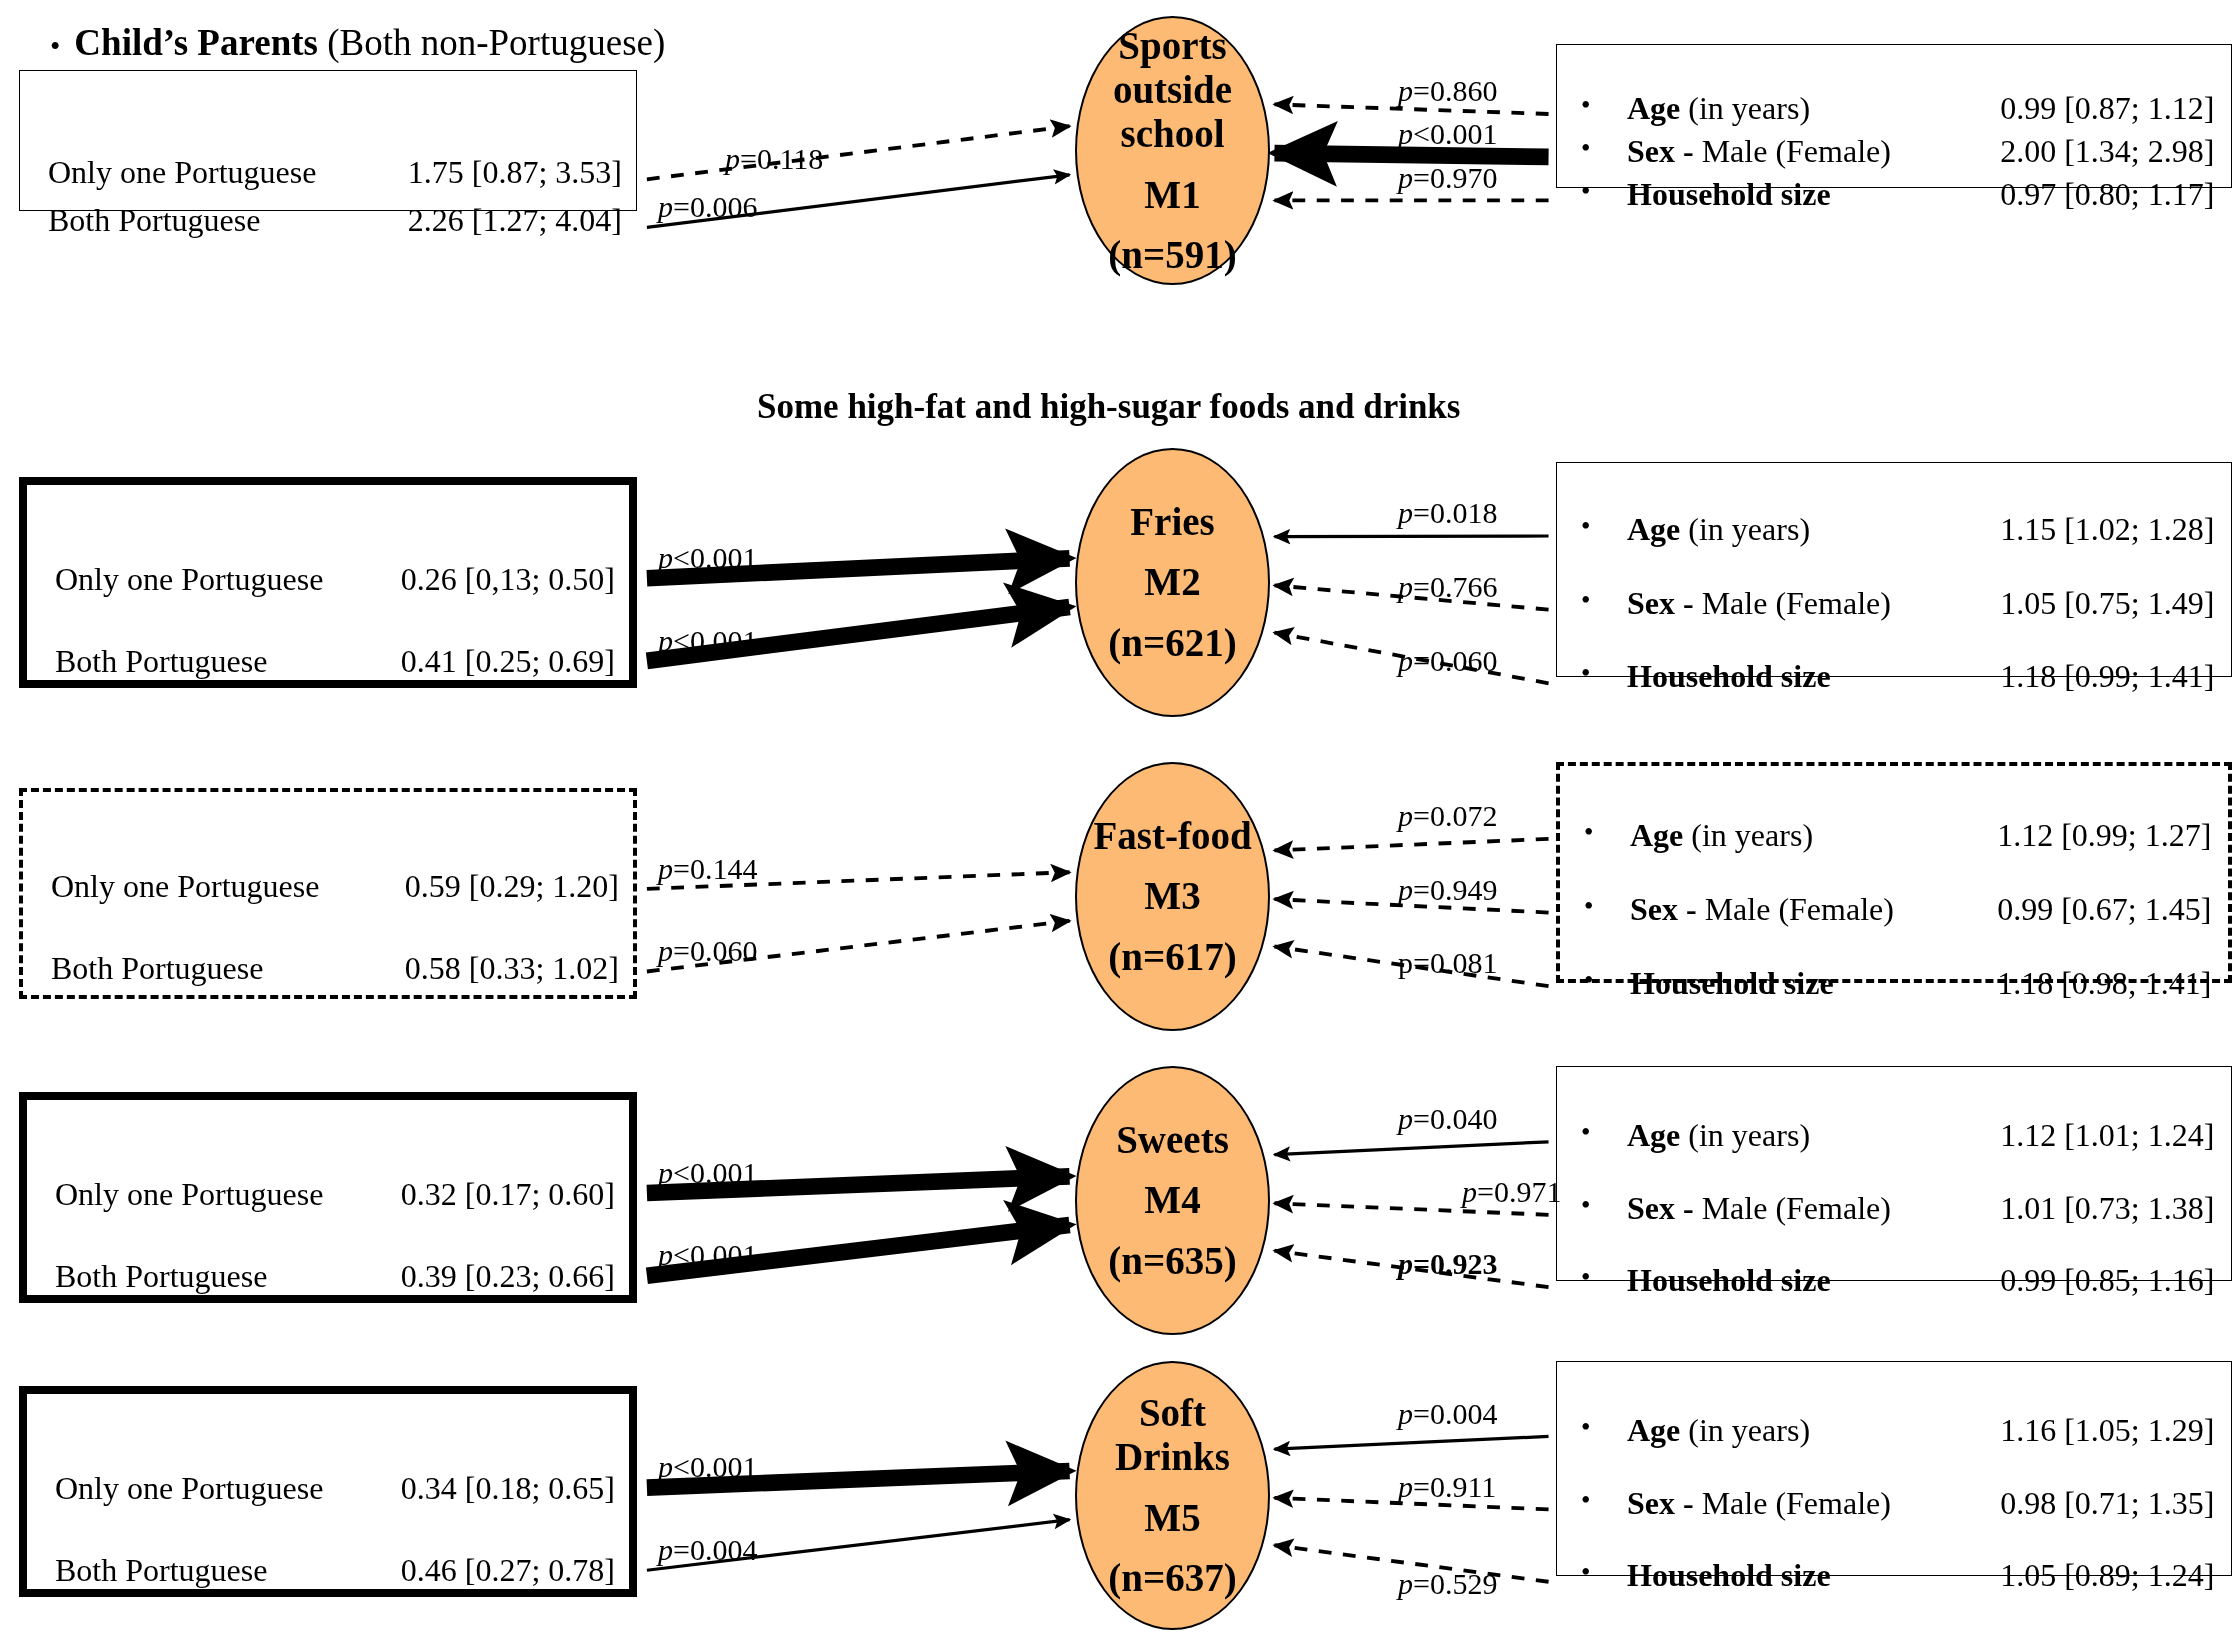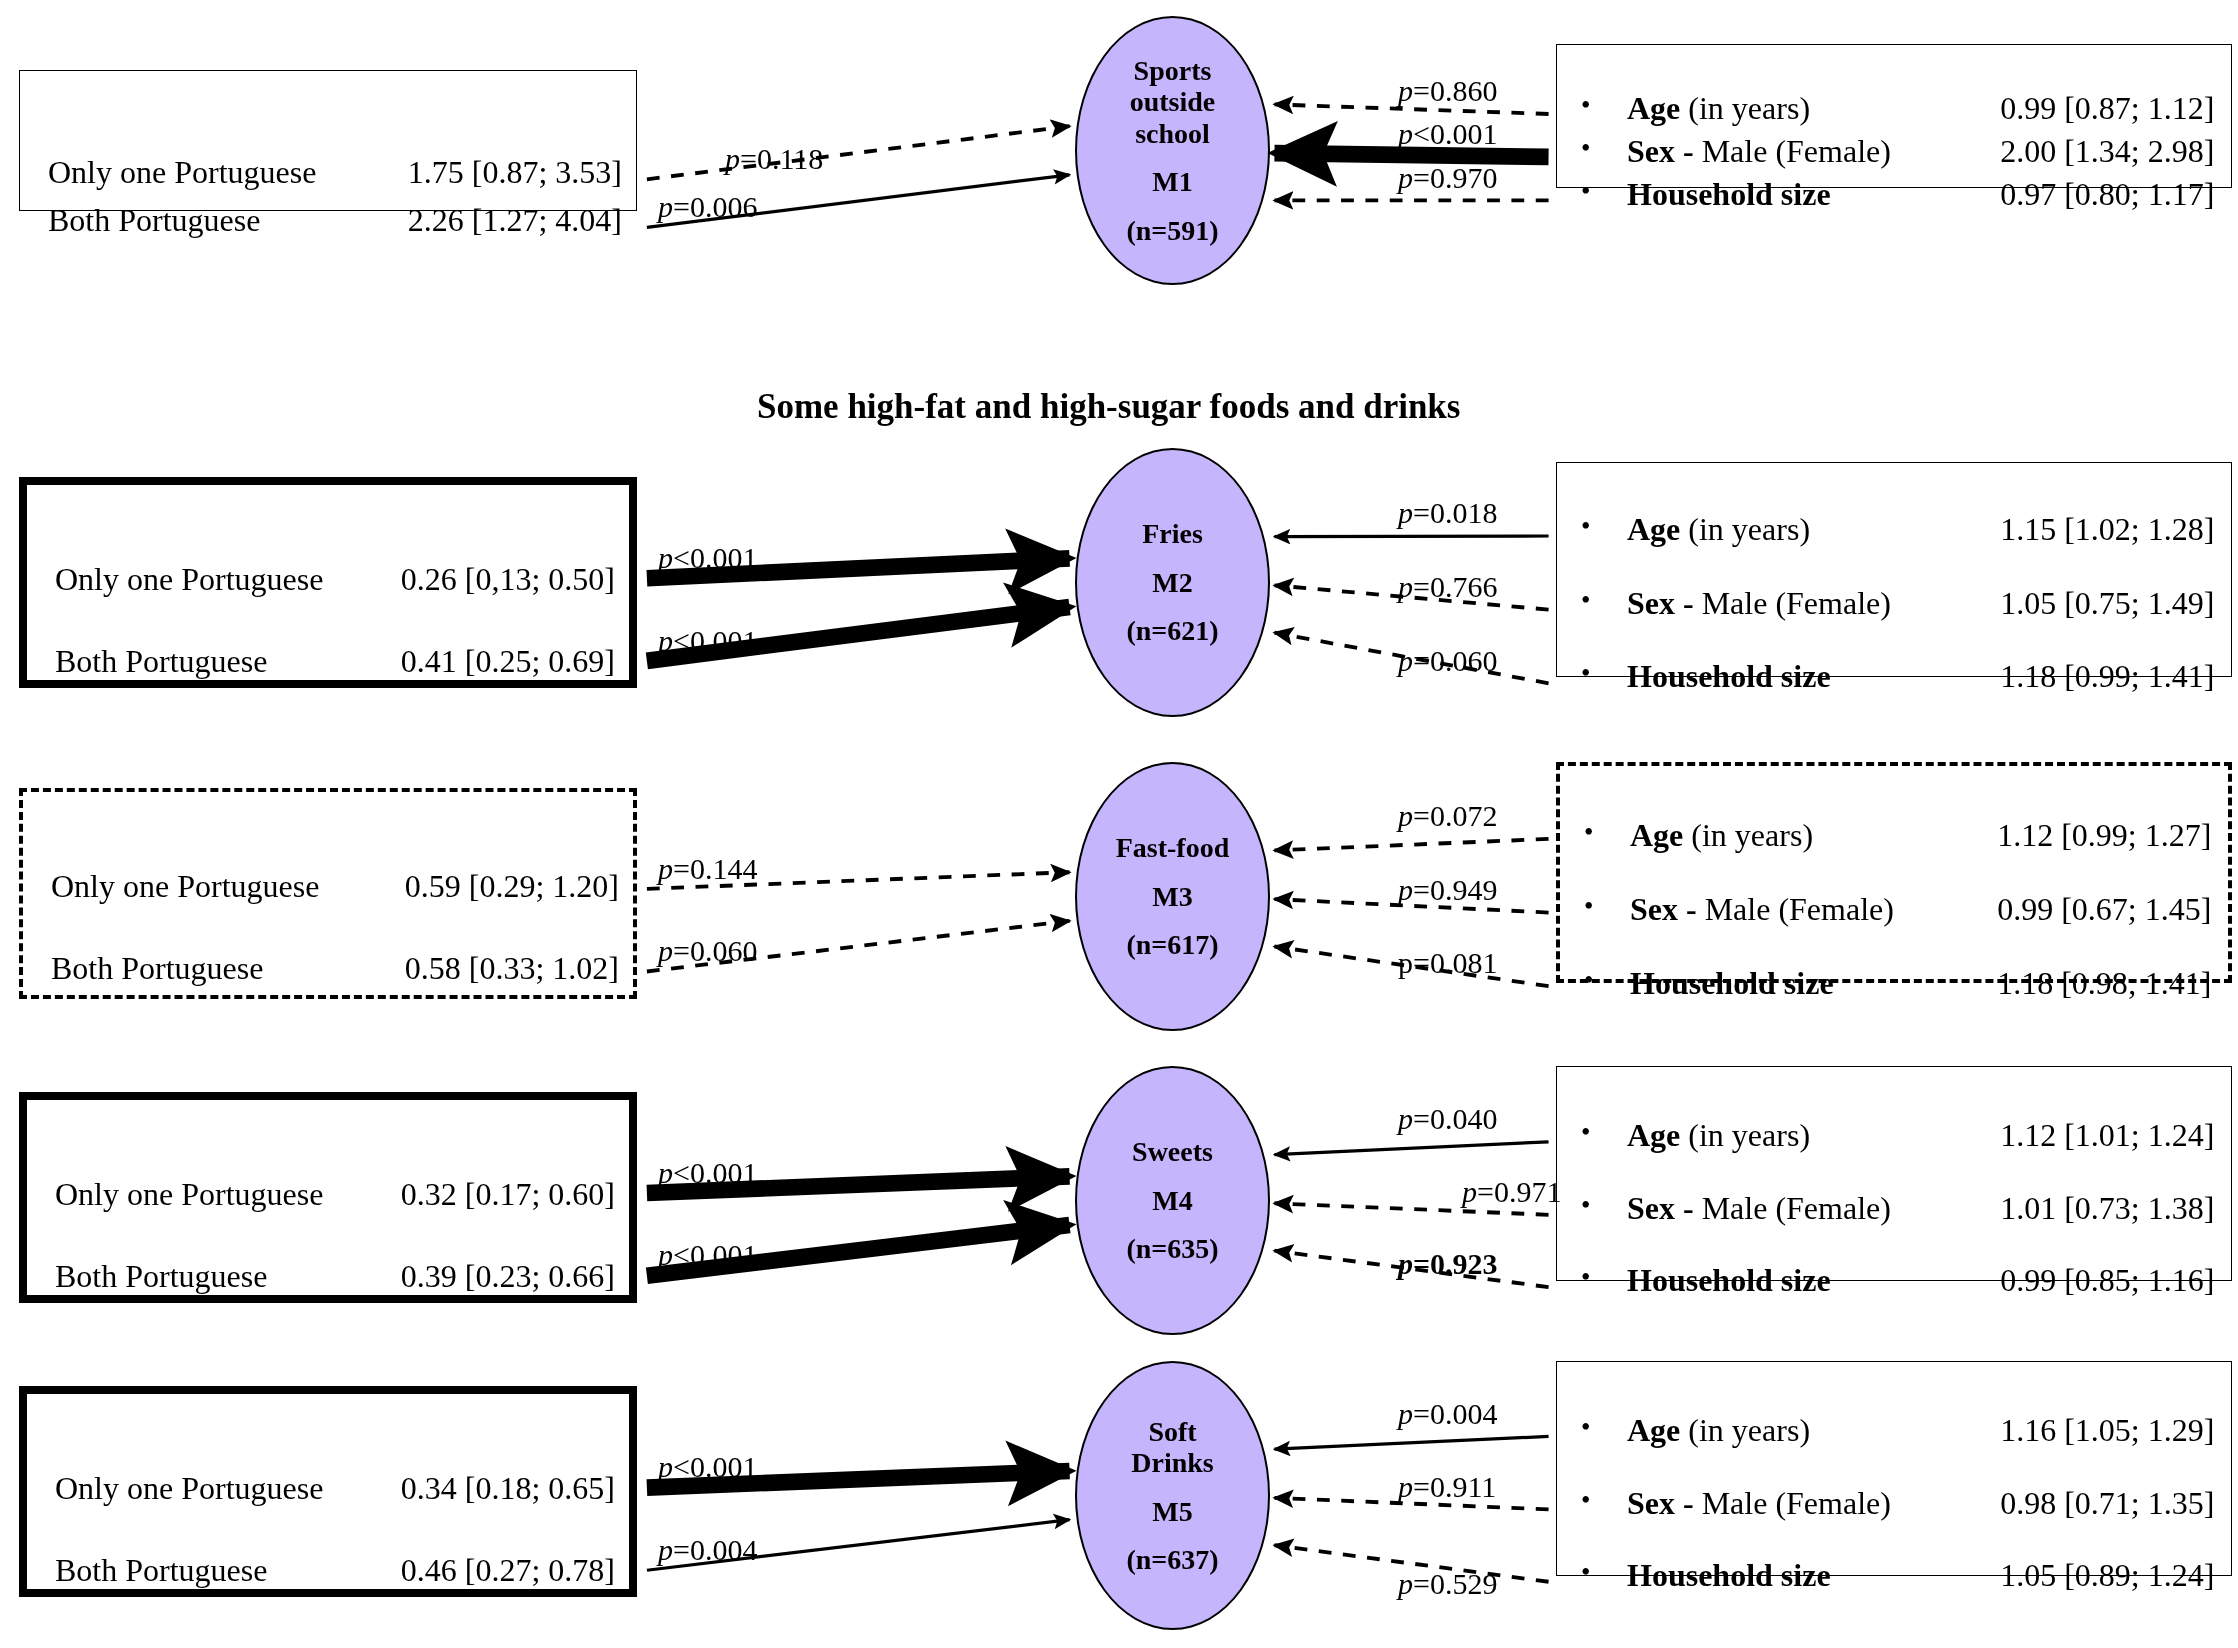--- a/index.html
+++ b/index.html
@@ -94,46 +94,49 @@
     position:absolute;
     right:16.6px;
   }
 
   
   .node{
     position:absolute;
     box-sizing:border-box;
     border:2.6px solid #000;
     border-radius:50%;
-    background:#c4b5fd;
+    background:#fdba74;
     display:flex;
     flex-direction:column;
     align-items:center;
     justify-content:center;
     text-align:center;
     font-weight:bold;
-    font-size:28px;
+    font-size:39px;
     line-height:1.13;
   }
   .node .ln{display:block;}
   .node .gap{height:16.6px;}
 
   
   .plabel{
     position:absolute;
     font-size:30px;
     white-space:nowrap;
   }
   .plabel i{font-style:italic;}
 </style>
 </head>
 <body>
 
 <div id="page">
 
+  <div class="header-bullet">
+    <span class="dot">•</span><span class="strong">Child’s Parents</span><span> (Both non-Portuguese)</span>
+  </div>
 
   <div class="section-title" id="sectionTitle" style="left: 724px; top: 387px; margin-left: 33px;">Some high-fat and high-sugar foods and drinks</div>
 
   <svg class="edges" id="edges" viewBox="0 0 3496 2575">
       <defs>
         <marker id="arrR" viewBox="0 0 10 10" refX="9" refY="5" markerWidth="5.5" markerHeight="5.5" orient="auto-start-reverse">
           <path d="M0,0.6 L10,5 L0,9.4 L2,5 Z" fill="#000"></path>
         </marker>
         <marker id="arrRbig" viewBox="0 0 10 10" refX="9" refY="5" markerWidth="4.2" markerHeight="4.2" orient="auto-start-reverse">
           <path d="M0,0.3 L10,5 L0,9.7 L2,5 Z" fill="#000"></path>

